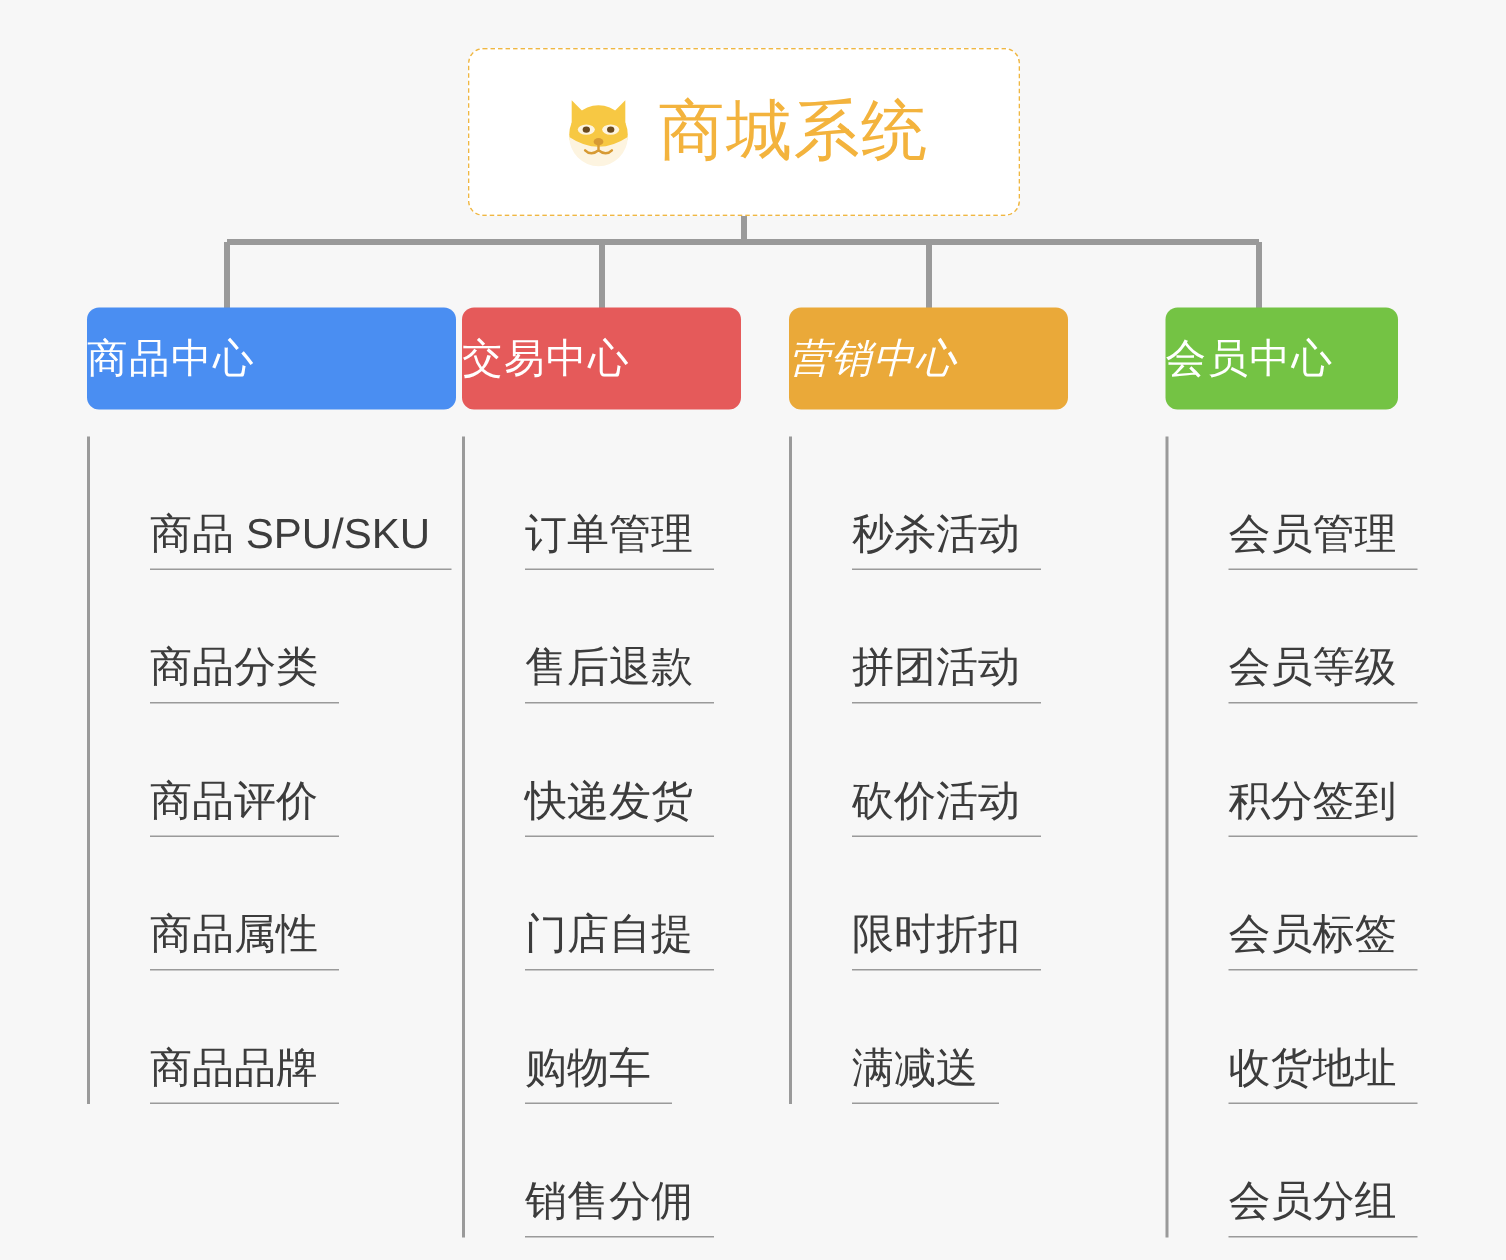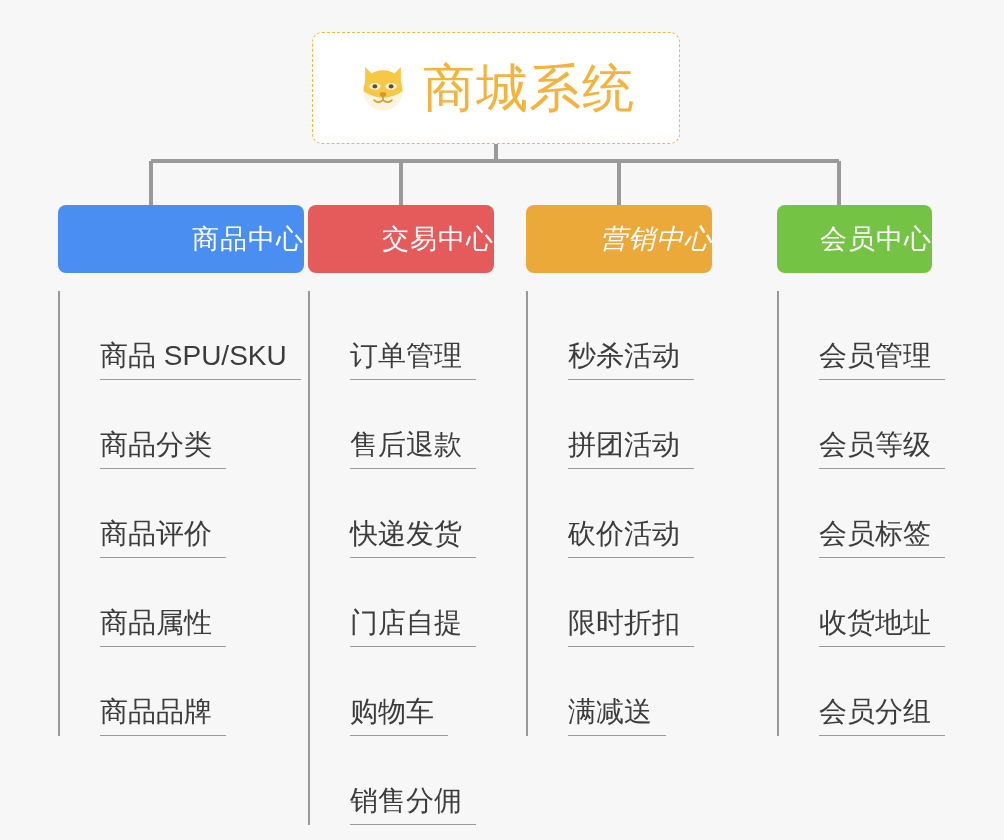--- a/index.html
+++ b/index.html
@@ -28,21 +28,21 @@
     align-items: center;
     justify-content: center;
     gap: 14px;
   }
   .root-icon {
     width: 52px; height: 52px;
     display: block;
     flex: 0 0 auto;
   }
   .root-title {
-    font-size: 52px;
+    font-size: 44px;
     color: #f3b33d;
     letter-spacing: 1px;
     line-height: 1;
     white-space: nowrap;
   }
 
   
   .connectors {
     position: absolute;
     left: 0; top: 0;
@@ -53,21 +53,21 @@
   
   .column {
     position: absolute;
     top: 205px;
   }
   .cat-header {
     height: 68px;
     border-radius: 8px;
     display: flex;
     align-items: center;
-    justify-content: flex-end;
+    justify-content: flex-start;
     color: #ffffff;
     font-size: 27px;
     letter-spacing: 1px;
     white-space: nowrap;
   }
   .leaf-list {
     position: relative;
     margin-top: 18px;
     padding-left: 2px;
     border-left: 2px solid #9a9a9a;
@@ -202,20 +202,23 @@
       <span>会员中心</span>
     </div>
     <div class="leaf-list">
       <div class="leaf-item">
         <span class="leaf-label">会员管理</span>
       </div>
       <div class="leaf-item">
         <span class="leaf-label">会员等级</span>
       </div>
       <div class="leaf-item">
+        <span class="leaf-label">积分签到</span>
+      </div>
+      <div class="leaf-item">
         <span class="leaf-label">会员标签</span>
       </div>
       <div class="leaf-item">
         <span class="leaf-label">收货地址</span>
       </div>
       <div class="leaf-item">
         <span class="leaf-label">会员分组</span>
       </div>
     </div>
   </div>

